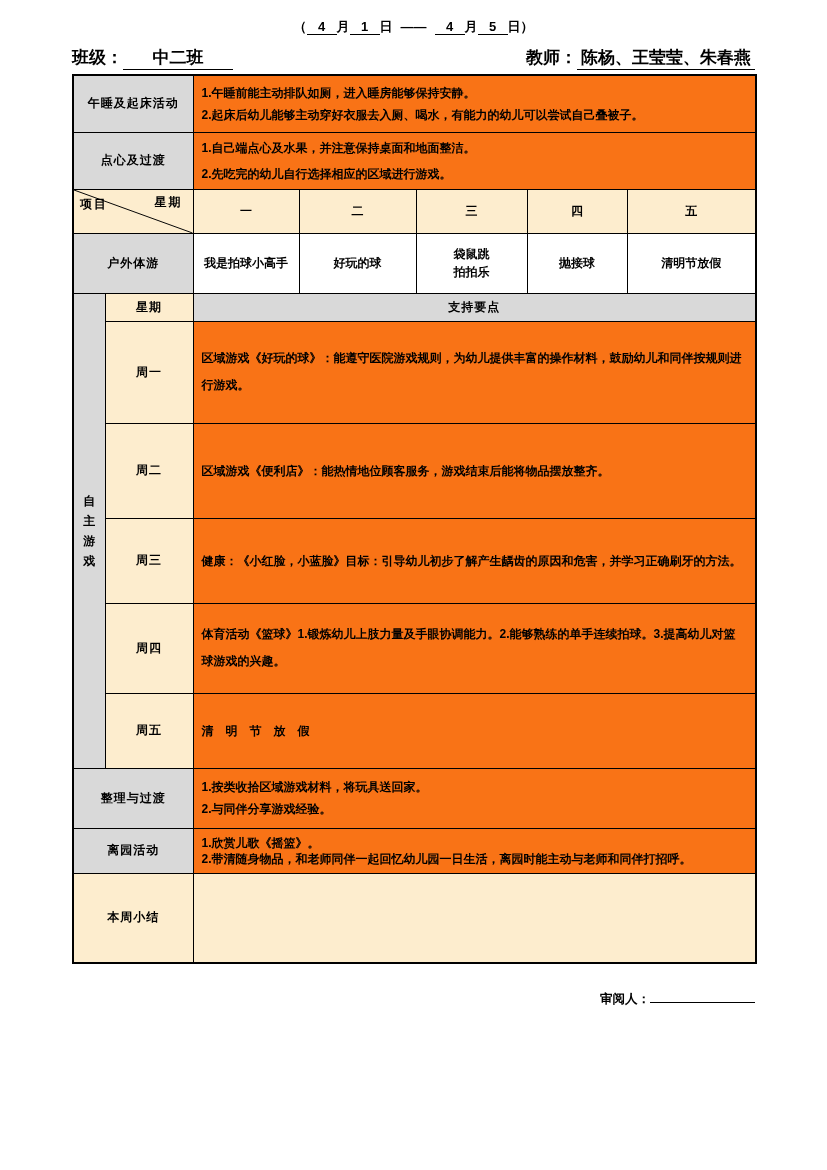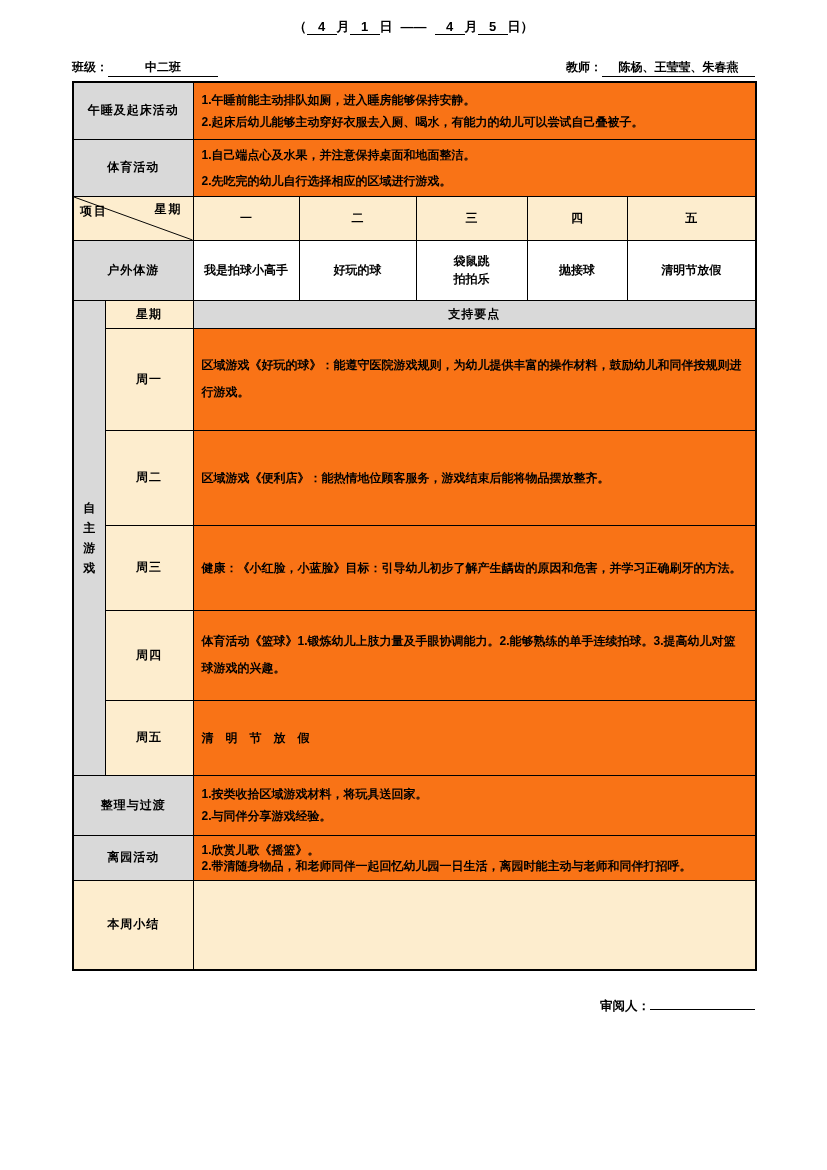--- a/index.html
+++ b/index.html
@@ -23,24 +23,24 @@
     text-align:center;
     font-size:13px;
   }
   .u{
     border-bottom:1.5px solid #000;
     display:inline-block;
     text-align:center;
   }
   .u.num{min-width:30px;}
   .meta{
-    margin:23px 72px 4px 72px;
+    margin:10px 72px 4px 72px;
     display:flex;
     justify-content:space-between;
-    font-size:12px;
+    font-size:17px;
     align-items:flex-end;
   }
   .u.cls{min-width:110px;}
   .u.teach{min-width:145px;padding:0 4px;}
   table.plan{
     margin-left:72px;
     width:683px;
     border-collapse:collapse;
     table-layout:fixed;
     border:2px solid #000;
@@ -129,21 +129,21 @@
     </colgroup>
 
     <tbody>
         <tr style="height:57px">
       <td class="lbl" colspan="2">午睡及起床活动</td>
       <td class="content" colspan="5" style="line-height:22px">1.午睡前能主动排队如厕，进入睡房能够保持安静。
 2.起床后幼儿能够主动穿好衣服去入厕、喝水，有能力的幼儿可以尝试自己叠被子。</td>
     </tr>
 
     <tr style="height:56px">
-      <td class="lbl" colspan="2">体育活动</td>
+      <td class="lbl" colspan="2">点心及过渡</td>
       <td class="content" colspan="5" style="line-height:26px">1.自己端点心及水果，并注意保持桌面和地面整洁。
 2.先吃完的幼儿自行选择相应的区域进行游戏。</td>
     </tr>
 
     <tr style="height:44px">
       <td class="diag" colspan="2">
         <svg viewBox="0 0 120 44" preserveAspectRatio="none">
               <line x1="0" y1="0" x2="120" y2="44" stroke="#000" stroke-width="1"></line>
             </svg>
         <span class="corner-top">星期</span>

